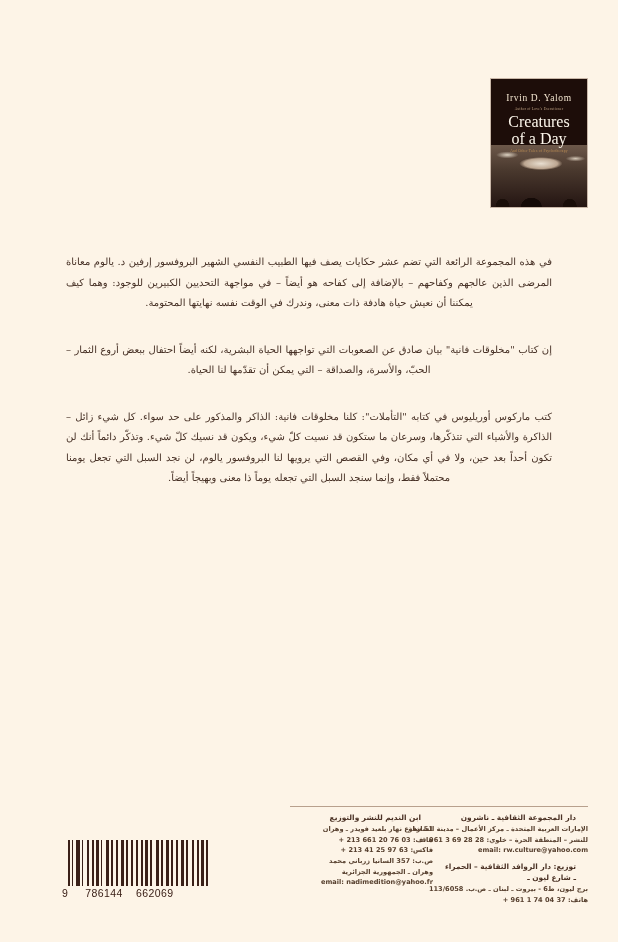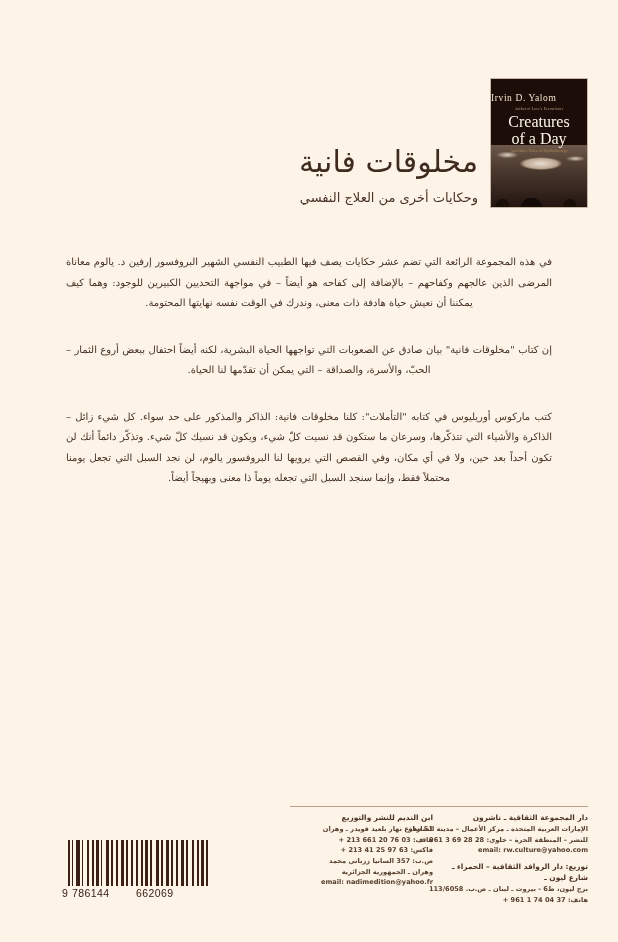--- a/index.html
+++ b/index.html
@@ -48,21 +48,21 @@
     left: 0; right: 0; bottom: 0;
     height: 30px;
     background:
       radial-gradient(ellipse 17px 15px at 42% 100%, #140a07 0%, #140a07 60%, rgba(20,10,7,0) 63%),
       radial-gradient(ellipse 11px 13px at 12% 100%, #1a0e09 0%, #1a0e09 62%, rgba(20,10,7,0) 65%),
       radial-gradient(ellipse 11px 13px at 82% 100%, #1a0e09 0%, #1a0e09 62%, rgba(20,10,7,0) 65%);
   }
   .cover-author {
     position: absolute;
     top: 14px; left: 0; right: 0;
-    text-align: left;
+    text-align: center;
     font-family: "Liberation Serif", serif;
     font-size: 9.5px;
     letter-spacing: 0.6px;
     color: #f2e4cf;
     direction: ltr;
   }
   .cover-tagline-top {
     position: absolute;
     top: 28px; left: 0; right: 0;
     text-align: center;
@@ -161,21 +161,21 @@
   .pub-col {
     width: 145px;
     text-align: right;
   }
   .pub-name {
     font-family: "DejaVu Sans", sans-serif;
     font-size: 7.4px;
     font-weight: bold;
     color: #4b3225;
     line-height: 1.5;
-    margin: 0 0 1px 0;
+    margin: 0 12px 1px 0;
     letter-spacing: 0.1px;
   }
   .pub-line {
     font-family: "DejaVu Sans", sans-serif;
     font-size: 6.6px;
     color: #57402f;
     line-height: 1.62;
     margin: 0;
     white-space: nowrap;
     font-weight: bold;
@@ -231,45 +231,41 @@
     display: flex;
     align-items: baseline;
     font-family: "Liberation Sans", sans-serif;
     font-size: 10.5px;
     color: #3b2018;
     margin-top: 1px;
     letter-spacing: 0.4px;
     padding-left: 0px;
   }
   .bc-d1 { width: 10px; }
-  .bc-d2 { width: 64px; text-align: left; }
+  .bc-d2 { width: 64px; text-align: center; }
   .bc-d3 { width: 62px; }
 </style>
 </head>
 <body>
 
 <div class="page">
 
   <div class="cover-thumb">
     <div class="cover-photo">
       <div class="cover-chairs"></div>
     </div>
     <div class="cover-author">Irvin D. Yalom</div>
     <div class="cover-tagline-top">Author of Love's Executioner</div>
     <div class="cover-title">
       <span class="l1">Creatures</span>
       <span class="l2">of a Day</span>
     </div>
     <div class="cover-sub">And Other Tales of Psychotherapy</div>
   </div>
 
-  <div class="title-block">
-    <h1 class="book-title">مخلوقات فانية</h1>
-    <p class="book-subtitle">وحكايات أخرى من العلاج النفسي</p>
-  </div>
 
   <div class="blurb">
     <p>في هذه المجموعة الرائعة التي تضم عشر حكايات يصف فيها الطبيب النفسي الشهير البروفسور إرفين د. يالوم معاناة المرضى الذين عالجهم وكفاحهم – بالإضافة إلى كفاحه هو أيضاً – في مواجهة التحديين الكبيرين للوجود: وهما كيف يمكننا أن نعيش حياة هادفة ذات معنى، وندرك في الوقت نفسه نهايتها المحتومة.</p>
     <p>إن كتاب "مخلوقات فانية" بيان صادق عن الصعوبات التي تواجهها الحياة البشرية، لكنه أيضاً احتفال ببعض أروع الثمار – الحبّ، والأسرة، والصداقة – التي يمكن أن تقدّمها لنا الحياة.</p>
     <p>كتب ماركوس أوريليوس في كتابه "التأملات": كلنا مخلوقات فانية: الذاكر والمذكور على حد سواء. كل شيء زائل – الذاكرة والأشياء التي تتذكّرها، وسرعان ما ستكون قد نسيت كلّ شيء، ويكون قد نسيك كلّ شيء. وتذكّر دائماً أنك لن تكون أحداً بعد حين، ولا في أي مكان، وفي القصص التي يرويها لنا البروفسور يالوم، لن نجد السبل التي تجعل يومنا محتملاً فقط، وإنما سنجد السبل التي تجعله يوماً ذا معنى وبهيجاً أيضاً.</p>
   </div>
 
   <div class="footer-rule"></div>
 
   <div class="publishers">

